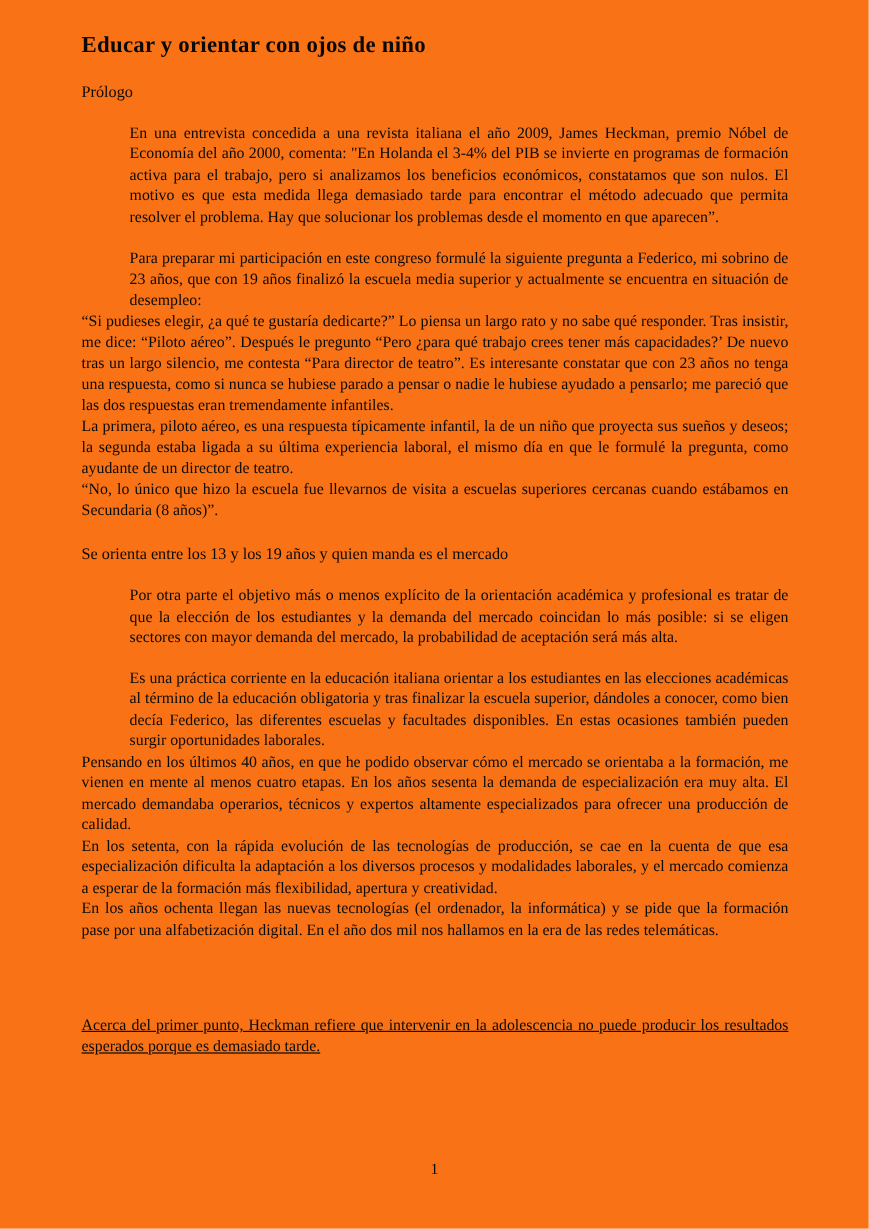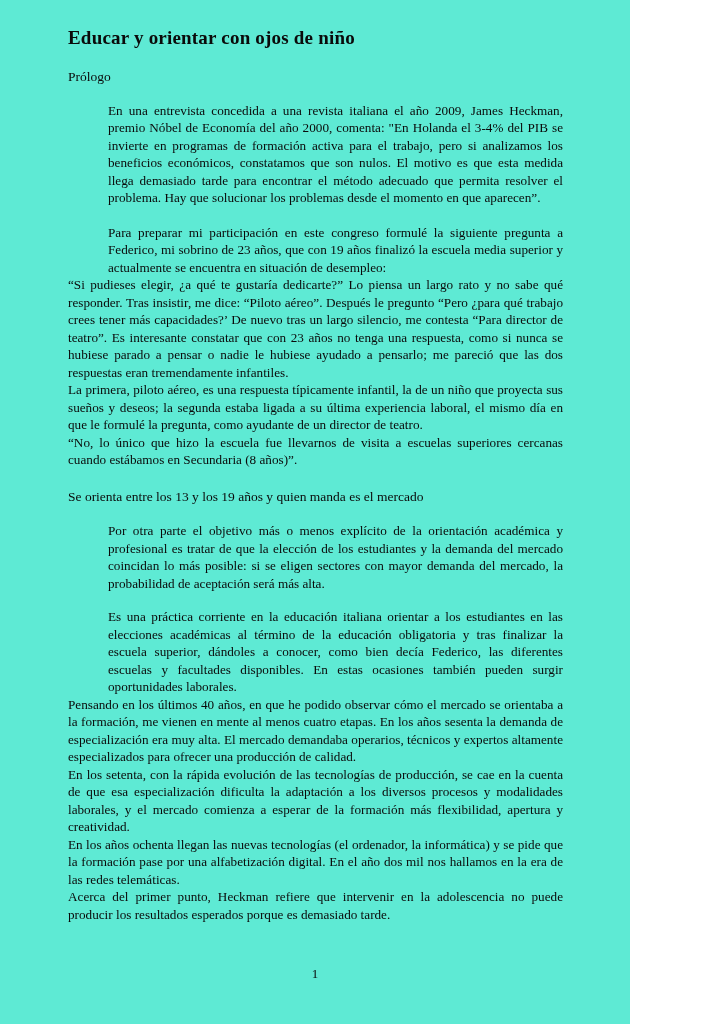--- a/index.html
+++ b/index.html
@@ -2,24 +2,24 @@
 <html lang="es"><head>
 <meta charset="utf-8">
 <style>
   html, body {
     margin: 0;
     padding: 0;
     background: #ffffff;
   }
   .page {
     position: relative;
-    width: 630px;
+    width: 724px;
     height: 1024px;
     box-sizing: border-box;
-    background: #5eead4;
+    background: #f97316;
     padding: 27px 67px 0 68px;
     font-family: "Liberation Serif", "DejaVu Serif", serif;
     color: #0a0a0a;
     overflow: hidden;
   }
   .doc-title {
     font-size: 19px;
     font-weight: bold;
     margin: 0;
     letter-spacing: 0.2px;
@@ -37,20 +37,22 @@
     margin: 0;
   }
   .spaced {
     margin-top: 17px;
     margin-left: 40px;
   }
   .after-heading {
     margin-top: 16px;
   }
   .big-gap {
+    margin-top: 62px;
+    text-decoration: underline;
   }
   .page-number {
     position: absolute;
     bottom: 42px;
     left: 0;
     right: 0;
     text-align: center;
     font-size: 13px;
     font-family: "Liberation Serif", "DejaVu Serif", serif;
     color: #0a0a0a;

